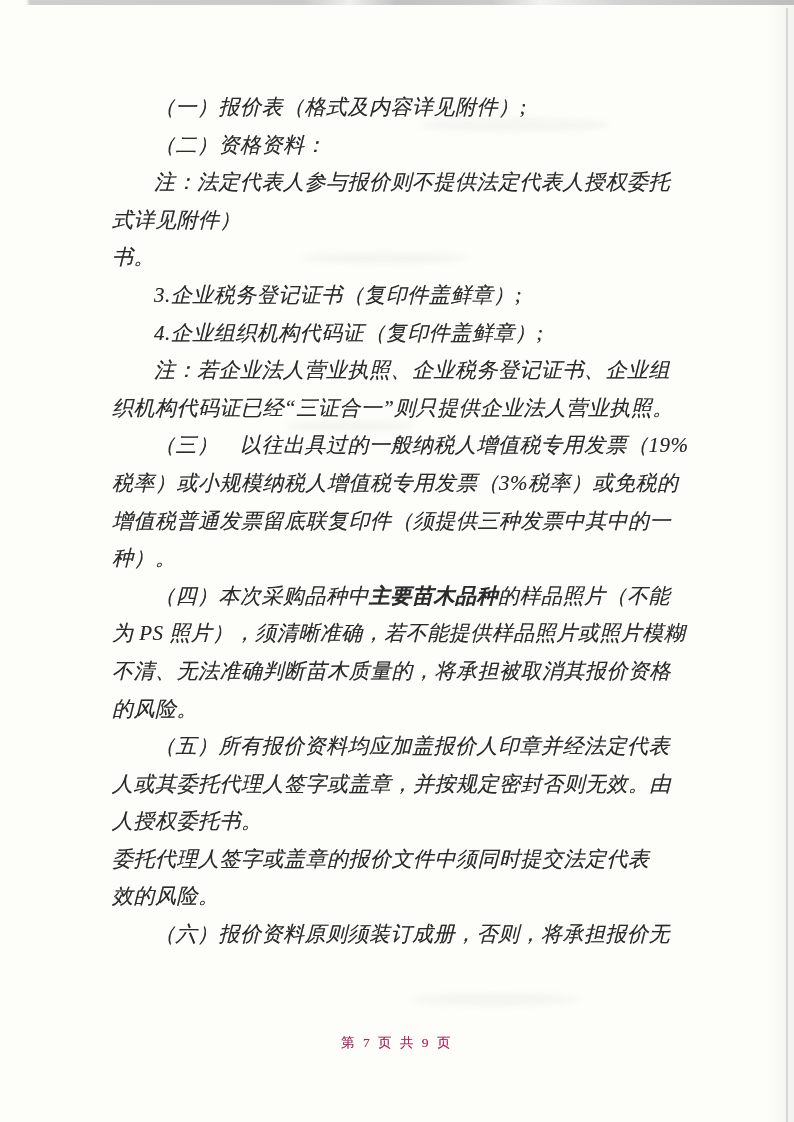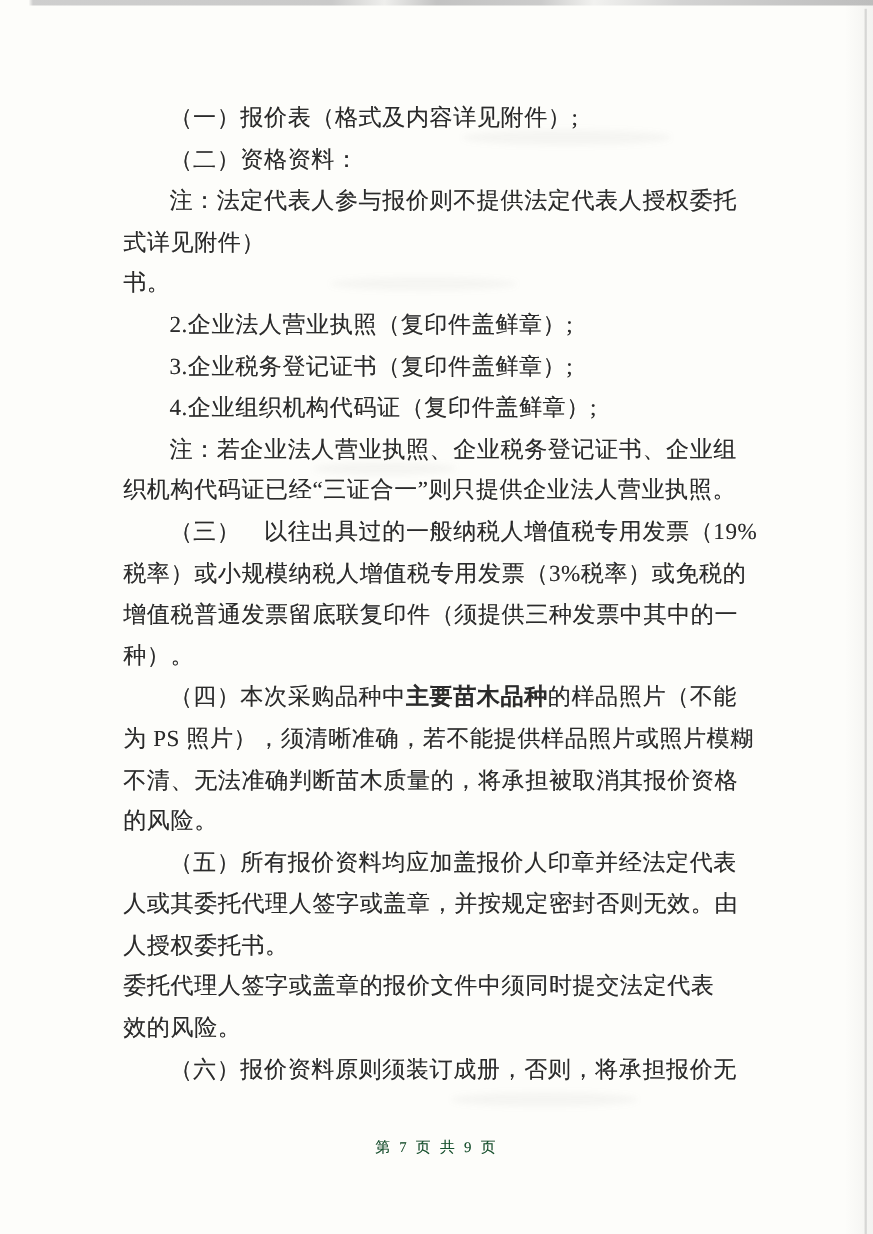--- a/index.html
+++ b/index.html
@@ -40,30 +40,31 @@
   .smudge.s1 { left: 420px; top: 118px; width: 190px; height: 14px; }
   .smudge.s2 { left: 285px; top: 420px; width: 130px; height: 12px; }
   .smudge.s3 { left: 300px; top: 252px; width: 170px; height: 12px; }
   .smudge.s4 { left: 410px; top: 993px; width: 170px; height: 13px; }
 
   .text-block {
     position: absolute; left: 112px; top: 89px; width: 600px;
     font-size: 21px; line-height: 37.6px; letter-spacing: 0.5px;
     color: var(--ink, #2b2b2b);
     text-shadow: 0 0 0.6px rgba(43,43,43,.45);
+    font-style: italic;
   }
   .line { white-space: nowrap; }
   .line.indent { text-indent: 2em; }
   .bold { font-weight: bold; }
 
   .page-footer {
     position: absolute; left: 0; right: 0; top: 1033px;
     text-align: center;
     font-size: 13.5px; line-height: 20px; letter-spacing: 2.5px;
-    color: #14532d;
+    color: #be185d;
     text-shadow: 0 0 0.5px rgba(50,50,50,.4);
   }
 </style>
 </head>
 <body style="--ink: #2b2b2b; --paper: #fdfdfa;">
 
 <div class="page">
   <div class="scan-top"></div>
   <div class="scan-right-band"></div>
   <div class="scan-right-line"></div>
@@ -71,21 +72,20 @@
   <div class="smudge s2"></div>
   <div class="smudge s3"></div>
   <div class="smudge s4"></div>
 
   <main class="text-block">
       <div class="line indent"><span>（一）报价表（格式及内容详见附件）;</span></div>
       <div class="line indent"><span>（二）资格资料：</span></div>
       <div class="line indent"><span>注：法定代表人参与报价则不提供法定代表人授权委托</span></div>
       <div class="line"><span>式详见附件）</span></div>
       <div class="line"><span>书。</span></div>
-      <div class="line indent"><span>2.企业法人营业执照（复印件盖鲜章）;</span></div>
       <div class="line indent"><span>3.企业税务登记证书（复印件盖鲜章）;</span></div>
       <div class="line indent"><span>4.企业组织机构代码证（复印件盖鲜章）;</span></div>
       <div class="line indent"><span>注：若企业法人营业执照、企业税务登记证书、企业组</span></div>
       <div class="line"><span>织机构代码证已经“三证合一”则只提供企业法人营业执照。</span></div>
       <div class="line indent"><span>（三）　以往出具过的一般纳税人增值税专用发票（19%</span></div>
       <div class="line"><span>税率）或小规模纳税人增值税专用发票（3%税率）或免税的</span></div>
       <div class="line"><span>增值税普通发票留底联复印件（须提供三种发票中其中的一</span></div>
       <div class="line"><span>种）。</span></div>
       <div class="line indent"><span>（四）本次采购品种中</span><span class="bold">主要苗木品种</span><span>的样品照片（不能</span></div>
       <div class="line"><span>为 PS 照片），须清晰准确，若不能提供样品照片或照片模糊</span></div>

